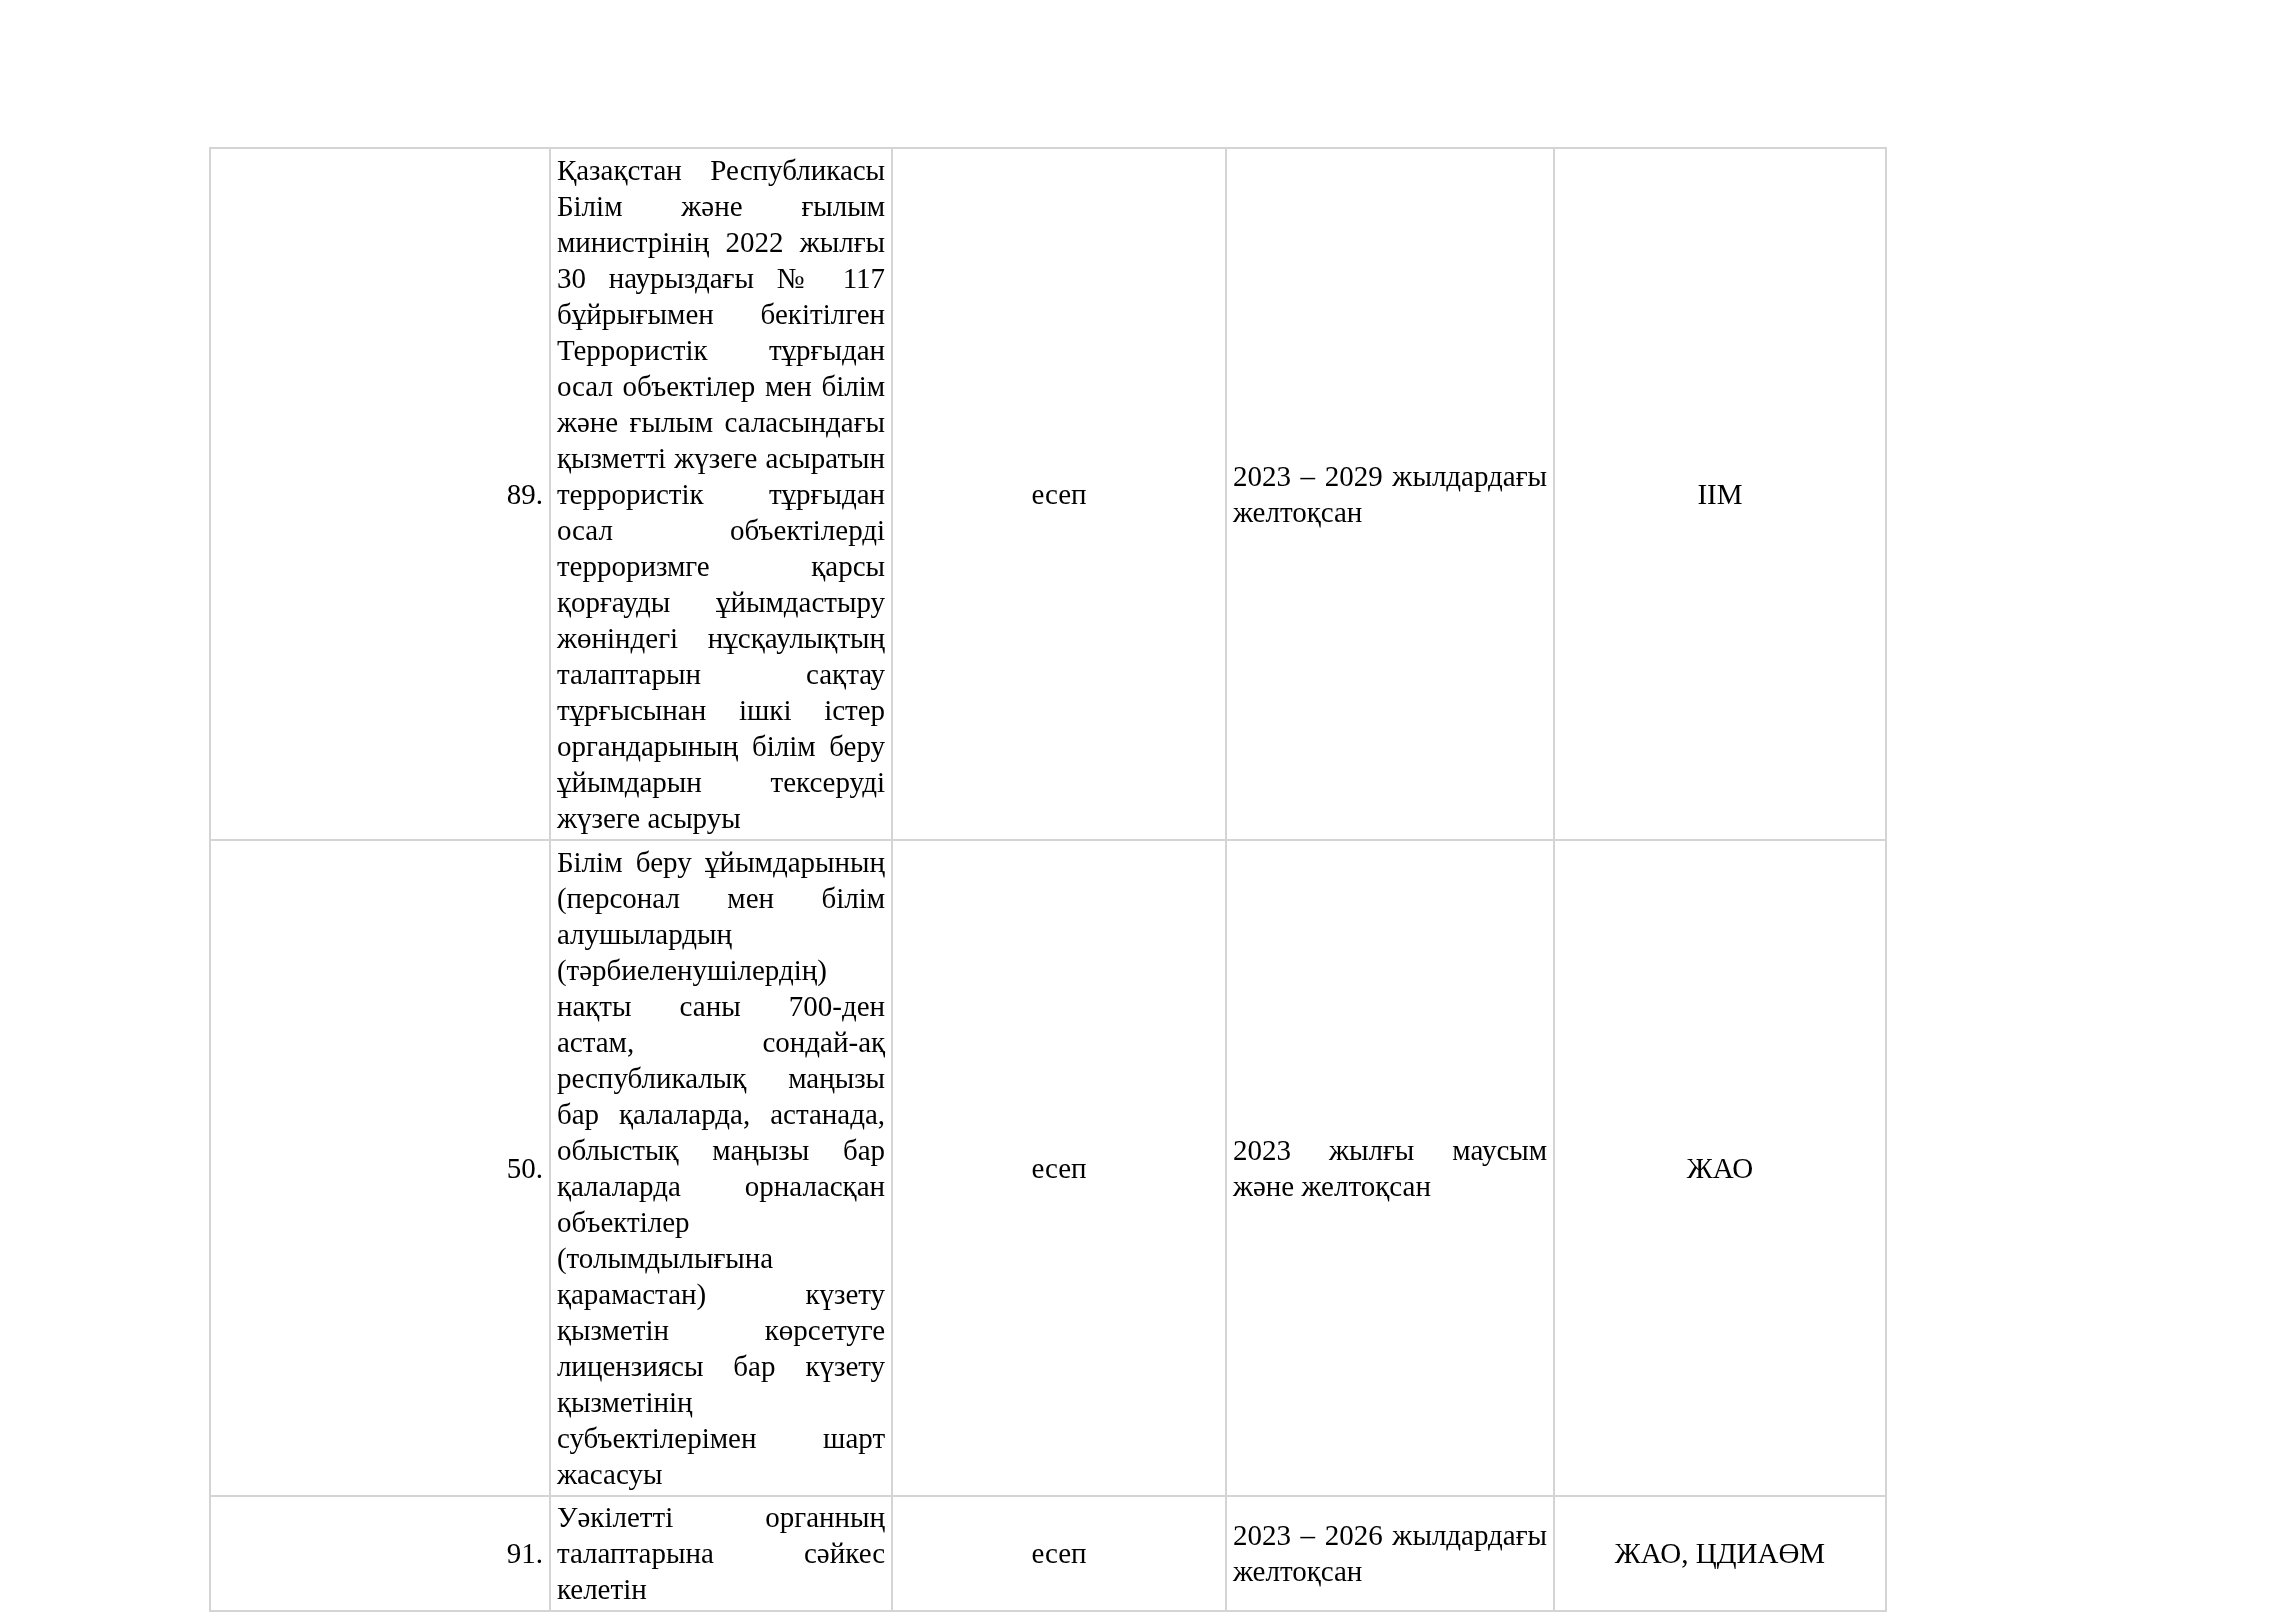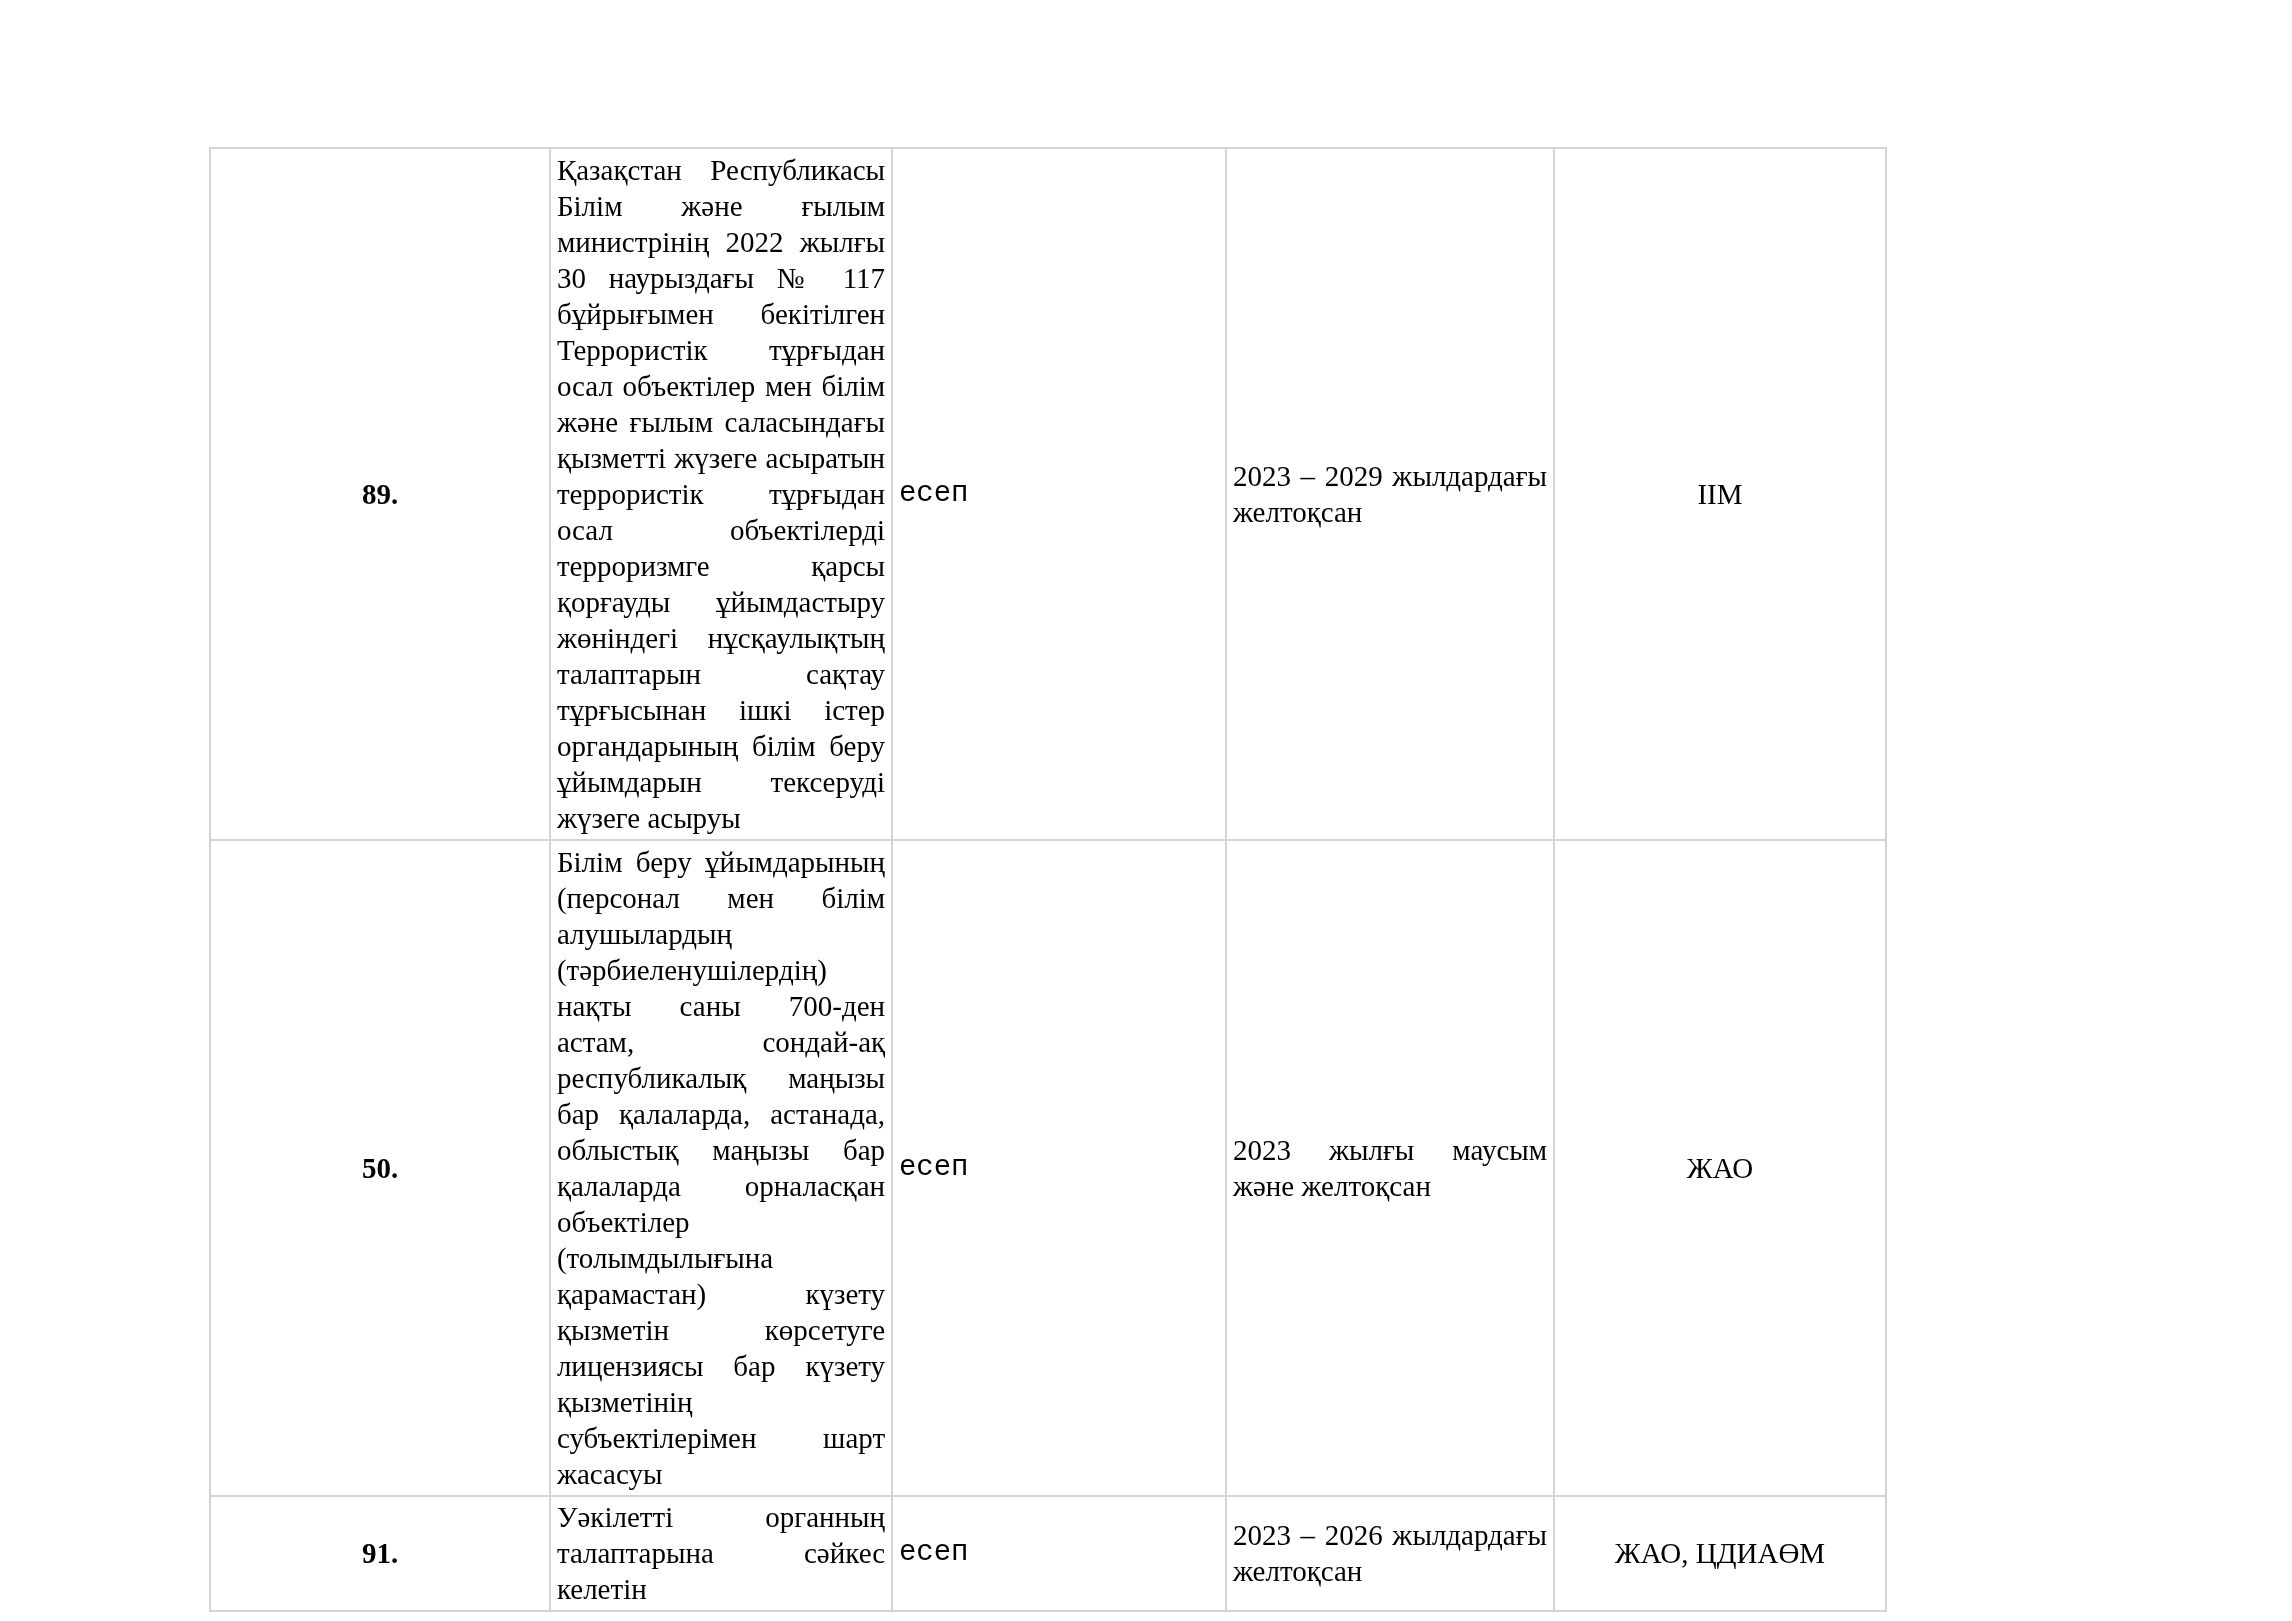--- a/index.html
+++ b/index.html
@@ -45,32 +45,30 @@
   col.c-form   { width: 334px; }
   col.c-period { width: 328px; }
   col.c-resp   { width: 332px; }
 
   tr.row-89 { height: 660px; }
   tr.row-90 { height: 579px; }
   tr.row-91 { height: 84px; }
 
   td.num {
     vertical-align: middle;
-    text-align: center;
-    font-weight: bold;
+    text-align: right;
   }
   td.desc {
     vertical-align: top;
     text-align: justify;
     margin-left: 47px;
   }
   td.form {
     vertical-align: middle;
-    text-align: left;
-    font-family: Liberation Mono, monospace;
+    text-align: center;
   }
   td.period {
     vertical-align: middle;
     text-align: justify;
     margin-top: 44px;
   }
   td.resp {
     vertical-align: middle;
     text-align: center;
   }

